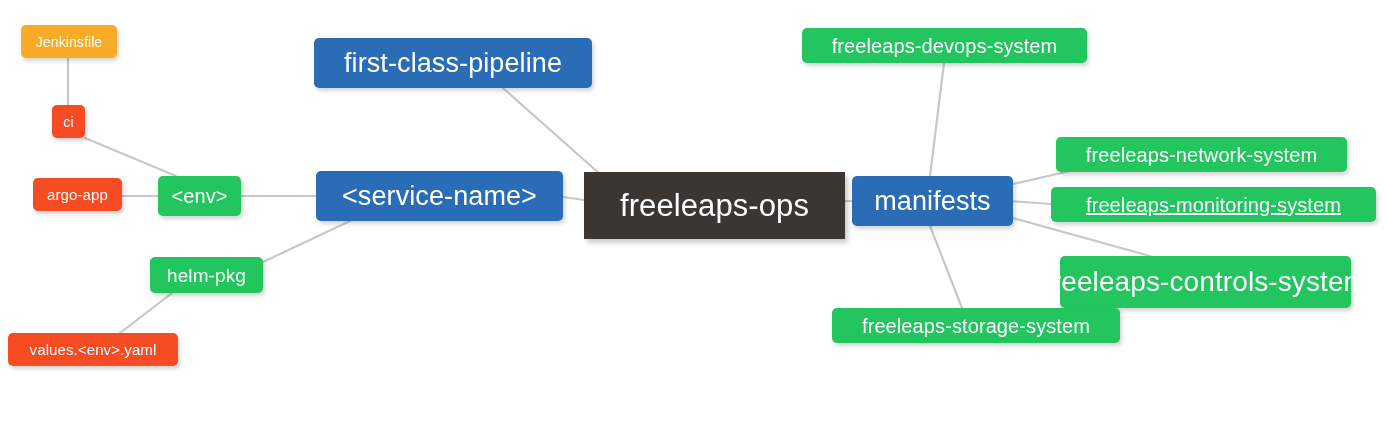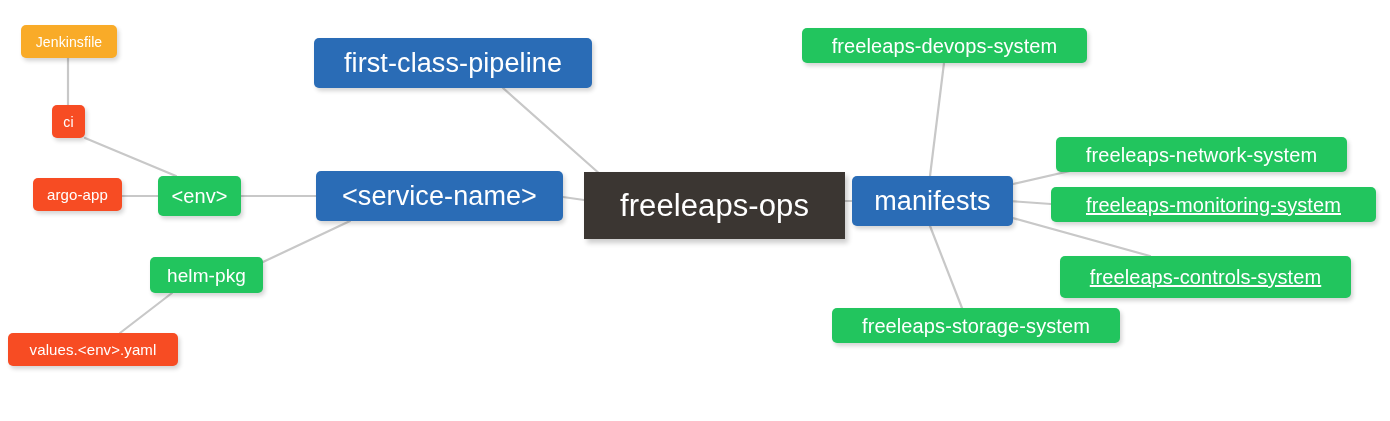--- a/index.html
+++ b/index.html
@@ -105,21 +105,21 @@
       </div>
       <div class="node" style="left: 802px; top: 28px; width: 285px; height: 35px; background: rgb(34, 197, 94); font-size: 20px;">
         <span class="node-label">freeleaps-devops-system</span>
       </div>
       <div class="node" style="left: 1056px; top: 113px; width: 291px; height: 35px; background: rgb(34, 197, 94); font-size: 20px; margin-top: 24px;">
         <span class="node-label">freeleaps-network-system</span>
       </div>
       <div class="node" style="left: 1051px; top: 187px; width: 325px; height: 35px; background: rgb(34, 197, 94); font-size: 20px; text-decoration: underline;">
         <span class="node-label">freeleaps-monitoring-system</span>
       </div>
-      <div class="node" style="left: 1060px; top: 256px; width: 291px; height: 42px; background: rgb(34, 197, 94); font-size: 20px; text-decoration: underline;">
+      <div class="node" style="left: 1060px; top: 256px; width: 291px; height: 52px; background: rgb(34, 197, 94); font-size: 28px;">
         <span class="node-label">freeleaps-controls-system</span>
       </div>
       <div class="node" style="left: 816px; top: 308px; width: 288px; height: 35px; background: rgb(34, 197, 94); font-size: 20px; margin-left: 16px;">
         <span class="node-label">freeleaps-storage-system</span>
       </div>
     </div>
 
 </div>
 
 </body></html>

